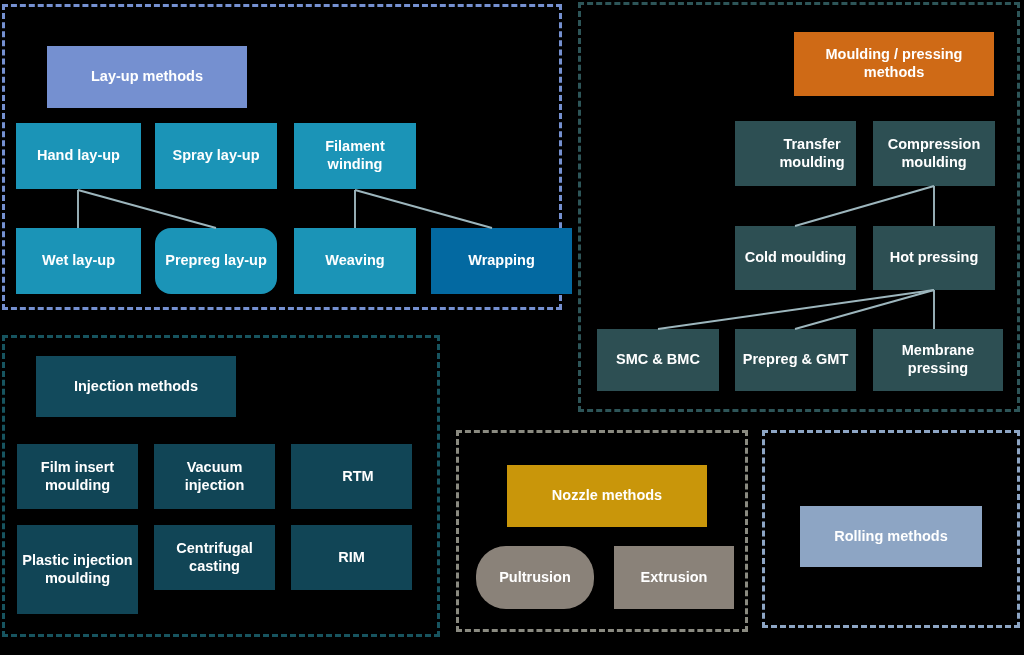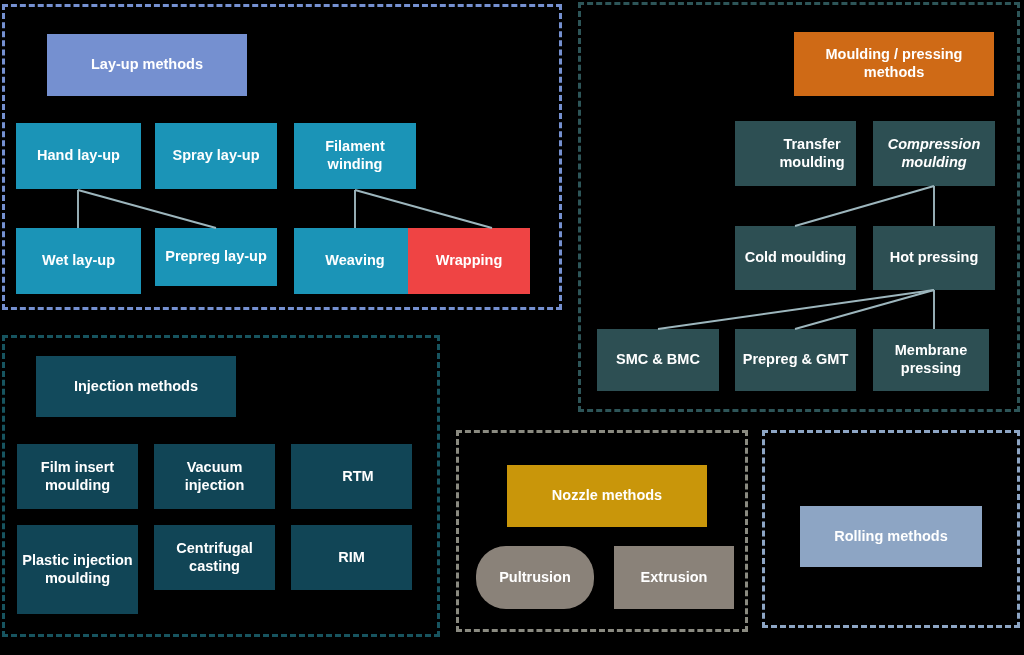--- a/index.html
+++ b/index.html
@@ -19,44 +19,44 @@
   svg.links{position:absolute;left:0;top:0;width:1024px;height:655px;overflow:visible;pointer-events:none;}
   svg.links line{stroke:#9db6bd;stroke-width:1.9;}
 </style>
 </head>
 <body>
 
 <div class="stage">
 
   <div class="group" style="left:2px;top:4px;width:560px;height:306px;border:3px dashed #7590d0;"></div>
 
-  <div class="box hdr" style="left:47px;top:34px;width:200px;height:62px;background:#7590d0;">Lay-up methods</div>
+  <div class="box hdr" style="left:47px;top:46px;width:200px;height:62px;background:#7590d0;">Lay-up methods</div>
 
   <div class="box leaf" style="left:16px;top:123px;width:125px;height:66px;background:#1b94b7;">Hand lay-up</div>
   <div class="box leaf" style="left:155px;top:123px;width:122px;height:66px;background:#1b94b7;">Spray lay-up</div>
   <div class="box leaf" style="left:294px;top:123px;width:122px;height:66px;background:#1b94b7;">Filament winding</div>
 
   <div class="box leaf" style="left:16px;top:228px;width:125px;height:66px;background:#1b94b7;">Wet lay-up</div>
-  <div class="box leaf" style="left:155px;top:228px;width:122px;height:58px;background:#1b94b7;">Prepreg lay-up</div>
+  <div class="box leaf" style="left:155px;top:228px;width:122px;height:66px;background:#1b94b7;border-radius:16px;">Prepreg lay-up</div>
   <div class="box leaf" style="left:294px;top:228px;width:122px;height:66px;background:#1b94b7;">Weaving</div>
-  <div class="box leaf" style="left:408px;top:228px;width:122px;height:66px;background:#ef4444;">Wrapping</div>
+  <div class="box leaf" style="left:431px;top:228px;width:141px;height:66px;background:#0369a1;">Wrapping</div>
 
   <div class="group" style="left:578px;top:2px;width:442px;height:410px;border:3px dashed #2d5558;"></div>
 
   <div class="box hdr" style="left:794px;top:32px;width:200px;height:64px;background:#cf6a16;">Moulding / pressing methods</div>
 
   <div class="box leaf" style="left:735px;top:121px;width:121px;height:65px;background:#2d4f53;padding-left:37px;">Transfer moulding</div>
-  <div class="box leaf" style="left:873px;top:121px;width:122px;height:65px;background:#2d4f53;font-style:italic;">Compression moulding</div>
+  <div class="box leaf" style="left:873px;top:121px;width:122px;height:65px;background:#2d4f53;">Compression moulding</div>
 
   <div class="box leaf" style="left:735px;top:226px;width:121px;height:64px;background:#2d4f53;">Cold moulding</div>
   <div class="box leaf" style="left:873px;top:226px;width:122px;height:64px;background:#2d4f53;text-align:center;">Hot pressing</div>
 
   <div class="box leaf" style="left:597px;top:329px;width:122px;height:62px;background:#2d4f53;">SMC &amp; BMC</div>
   <div class="box leaf" style="left:735px;top:329px;width:121px;height:62px;background:#2d4f53;">Prepreg &amp; GMT</div>
-  <div class="box leaf" style="left:873px;top:329px;width:116px;height:62px;background:#2d4f53;">Membrane pressing</div>
+  <div class="box leaf" style="left:873px;top:329px;width:130px;height:62px;background:#2d4f53;">Membrane pressing</div>
 
   <div class="group" style="left:2px;top:335px;width:438px;height:302px;border:3px dashed #17545f;"></div>
 
   <div class="box hdr" style="left:36px;top:356px;width:200px;height:61px;background:#124a5c;">Injection methods</div>
 
   <div class="box leaf" style="left:17px;top:444px;width:121px;height:65px;background:#114556;">Film insert moulding</div>
   <div class="box leaf" style="left:154px;top:444px;width:121px;height:65px;background:#114556;">Vacuum injection</div>
   <div class="box leaf" style="left:291px;top:444px;width:121px;height:65px;background:#114556;padding-left:17px;">RTM</div>
 
   <div class="box leaf" style="left:17px;top:525px;width:121px;height:89px;background:#114556;">Plastic injection moulding</div>

